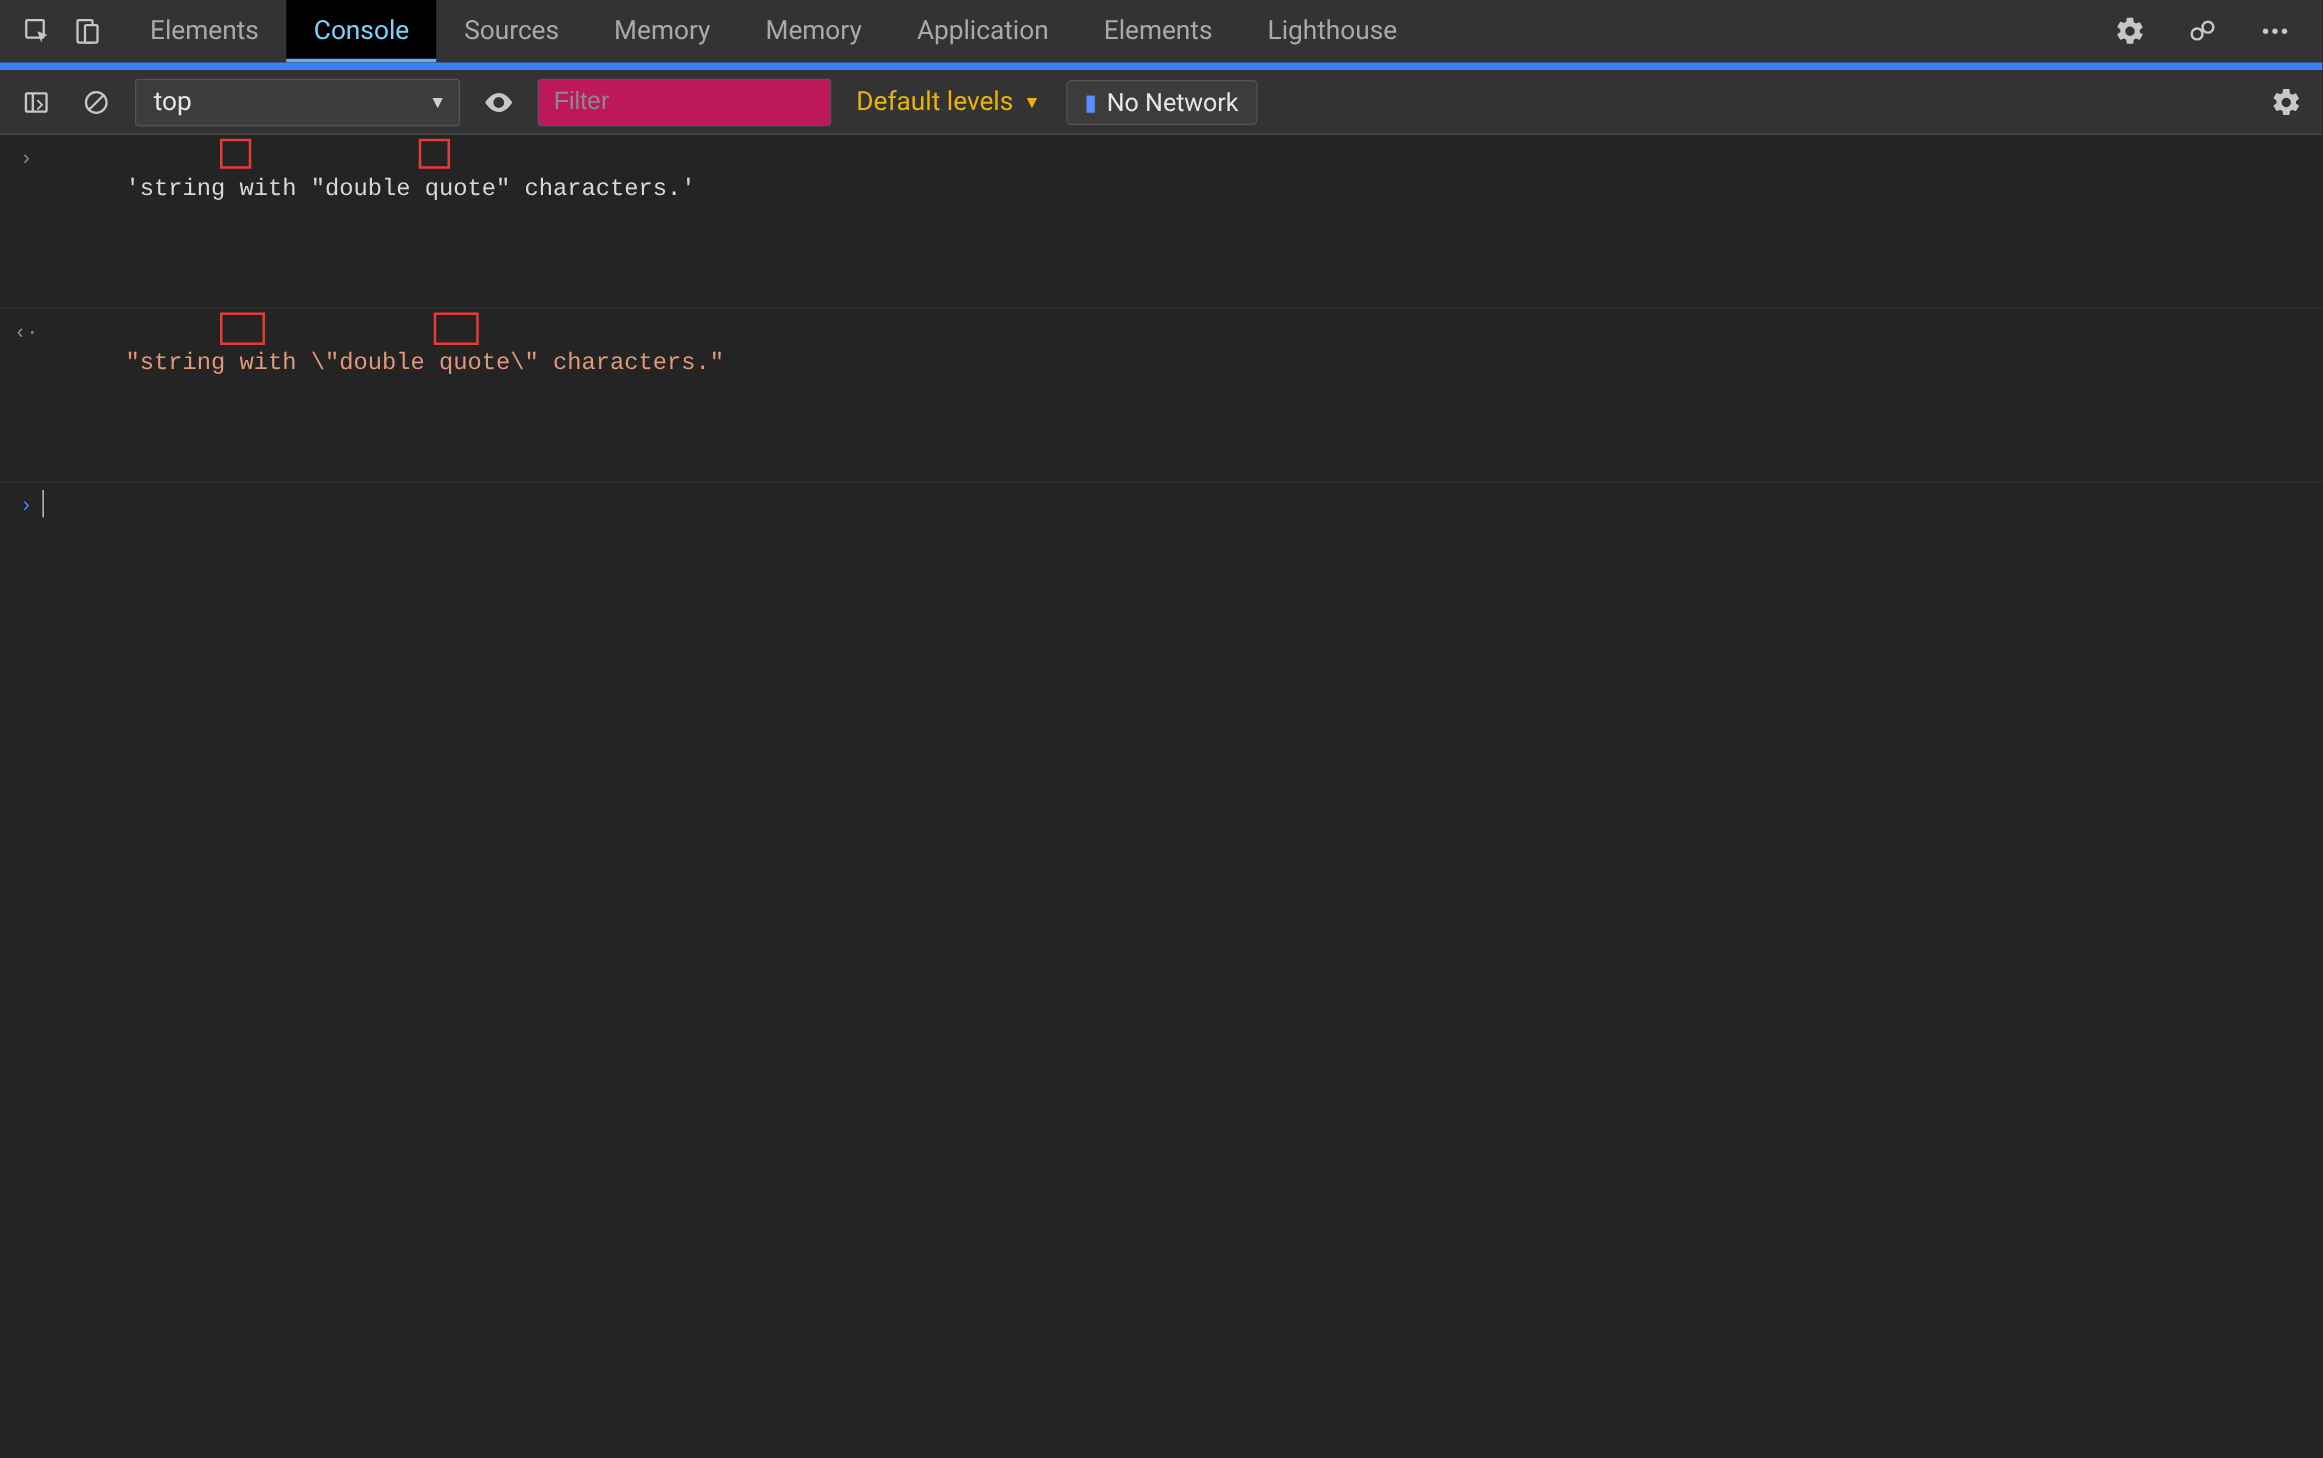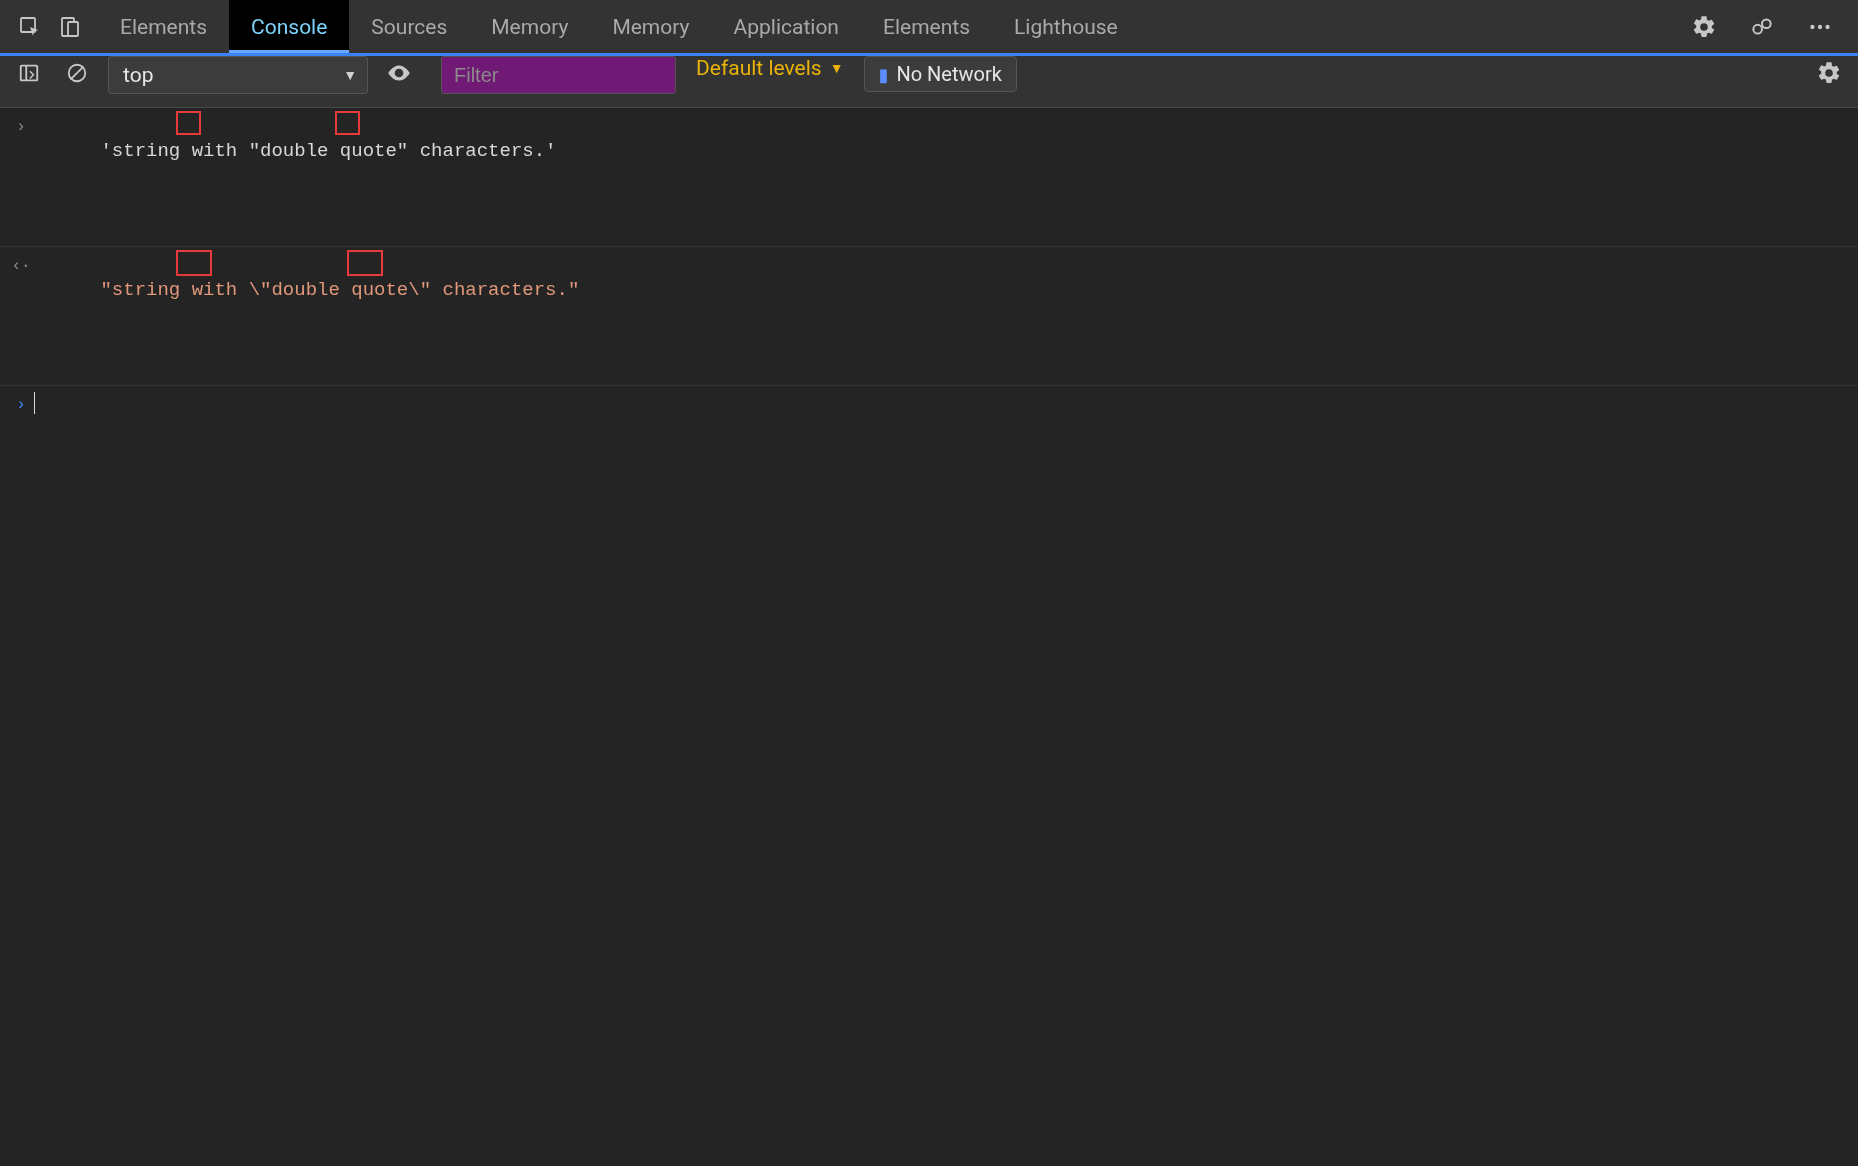--- a/index.html
+++ b/index.html
@@ -12,21 +12,21 @@
     color: #bdbdbd;
     overflow: hidden;
   }
 
   
   .tabbar {
     display: flex;
     align-items: center;
     height: 56px;
     background: #333333;
-    border-bottom: 3px solid #3b82f6;
+    border-bottom: 6px solid #3b82f6;
     padding: 0 10px;
   }
   .tabbar .icon-btn {
     width: 40px;
     height: 40px;
     display: flex;
     align-items: center;
     justify-content: center;
     color: #c7c7c7;
     cursor: pointer;
@@ -62,21 +62,21 @@
   .tabbar-right {
     display: flex;
     align-items: center;
     gap: 18px;
     padding-right: 8px;
   }
 
   
   .toolbar {
     display: flex;
-    align-items: flex-start;
+    align-items: center;
     height: 52px;
     background: #333333;
     border-bottom: 1px solid #4a4a4a;
     padding: 0 12px;
     gap: 14px;
   }
   .toolbar .icon-btn {
     width: 34px; height: 34px;
     display:flex; align-items:center; justify-content:center;
     color:#c7c7c7; cursor:pointer;
@@ -92,29 +92,28 @@
     min-width: 260px;
     font-size: 21px;
     color: #e6e6e6;
     cursor: pointer;
     justify-content: space-between;
   }
   .context-select .caret {
     font-size: 14px; color:#cfcfcf;
   }
   .filter-input {
-    background: #701a75;
+    background: #be185d;
     border: 1px solid #555;
     border-radius: 3px;
     height: 38px;
     width: 235px;
     padding: 0 12px;
     font-size: 20px;
     color: #e0e0e0;
-    margin-left: 11px;
   }
   .filter-input::placeholder { color: #8b8b8b; }
   .levels {
     display: flex;
     align-items: center;
     font-size: 21px;
     color: #eab308;
     cursor: pointer;
     gap: 8px;
     padding: 0 6px;

